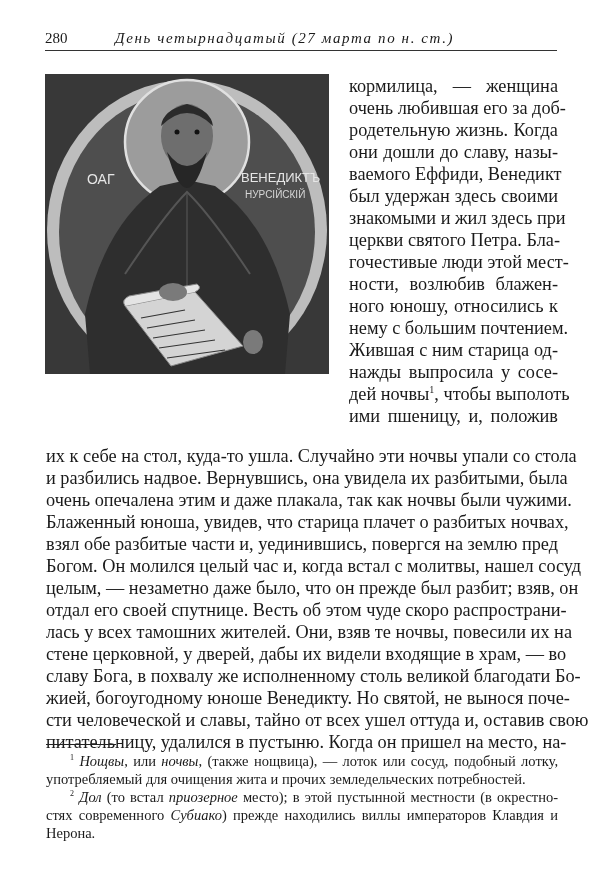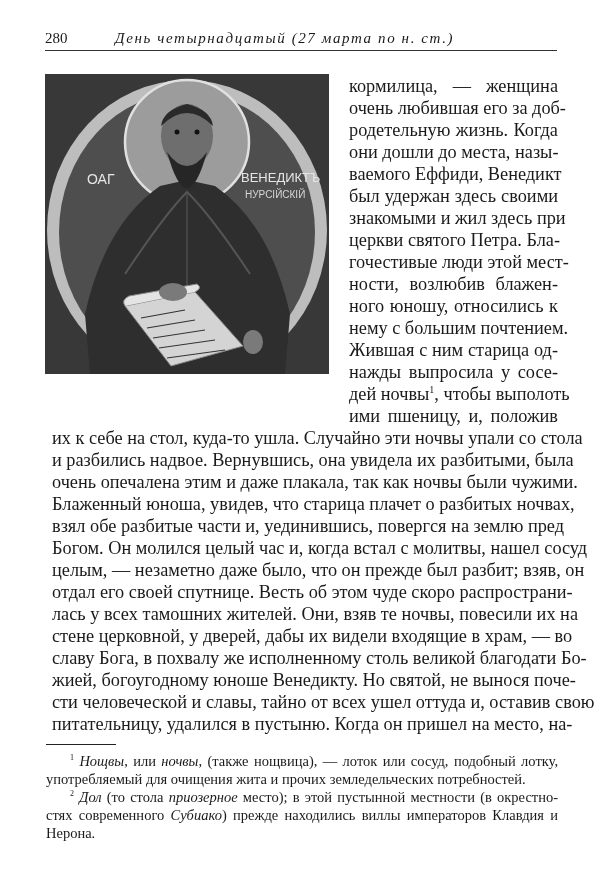--- a/index.html
+++ b/index.html
@@ -23,21 +23,21 @@
     background: #86efac; overflow: hidden;
   }
   .figure svg { display: block; }
   .line {
     position: absolute; height: 22px;
     font-size: 18.3px; line-height: 22px;
     text-align: justify; text-align-last: justify;
     white-space: nowrap; overflow: visible;
   }
   .line.narrow { left: 349px; width: 209px; }
-  .line.wide { left: 52px; width: 512px; }
+  .line.wide { left: 46px; width: 512px; margin-top: 18px; }
   sup { font-size: 10px; line-height: 0; vertical-align: 7px; }
   .fn-rule {
     position: absolute; left: 46px; top: 744px; width: 70px; height: 0;
     border-top: 1px solid #222;
   }
   .fn-line {
     position: absolute; left: 46px; width: 512px; height: 18px;
     font-size: 14.5px; line-height: 18px;
     text-align: justify; text-align-last: justify; white-space: nowrap;
   }
@@ -90,21 +90,21 @@
 
     <ellipse cx="128" cy="218" rx="14" ry="9" fill="#7a7a7a"></ellipse>
     <ellipse cx="208" cy="268" rx="10" ry="12" fill="#7a7a7a"></ellipse>
   </svg>
 </div>
 
 <div>
   <div class="line narrow" style="top:75px">кормилица, — женщина</div>
   <div class="line narrow" style="top:97px">очень любившая его за доб-</div>
   <div class="line narrow" style="top:119px">родетельную жизнь. Когда</div>
-  <div class="line narrow" style="top:141px">они дошли до места, назы-</div>
+  <div class="line narrow" style="top:141px">они дошли до славу, назы-</div>
   <div class="line narrow" style="top:163px">ваемого Еффиди, Венедикт</div>
   <div class="line narrow" style="top:185px">был удержан здесь своими</div>
   <div class="line narrow" style="top:207px">знакомыми и жил здесь при</div>
   <div class="line narrow" style="top:229px">церкви святого Петра. Бла-</div>
   <div class="line narrow" style="top:251px">гочестивые люди этой мест-</div>
   <div class="line narrow" style="top:273px">ности, возлюбив блажен-</div>
   <div class="line narrow" style="top:295px">ного юношу, относились к</div>
   <div class="line narrow" style="top:317px">нему с большим почтением.</div>
   <div class="line narrow" style="top:339px">Жившая с ним старица од-</div>
   <div class="line narrow" style="top:361px">нажды выпросила у сосе-</div>
@@ -135,16 +135,16 @@
 </style>
 <div>
   
 </div>
 
 <div class="fn-rule"></div>
 
 <div>
   <div class="fn-line indent" style="top:752px"><sup>1</sup> <span class="it">Нощвы</span><span>, или </span><span class="it">ночвы</span><span>, (также нощвица), — лоток или сосуд, подобный лотку,</span></div>
   <div class="fn-line last" style="top:770px">употребляемый для очищения жита и прочих земледельческих потребностей.</div>
-  <div class="fn-line indent" style="top:788px"><sup>2</sup> <span class="it">Дол</span><span> (то стола </span><span class="it">приозерное</span><span> место); в этой пустынной местности (в окрестно-</span></div>
+  <div class="fn-line indent" style="top:788px"><sup>2</sup> <span class="it">Дол</span><span> (то встал </span><span class="it">приозерное</span><span> место); в этой пустынной местности (в окрестно-</span></div>
   <div class="fn-line" style="top:806px"><span>стях современного </span><span class="it">Субиако</span><span>) прежде находились виллы императоров Клавдия и</span></div>
   <div class="fn-line last" style="top:824px">Нерона.</div>
 </div>
 
 </body></html>

